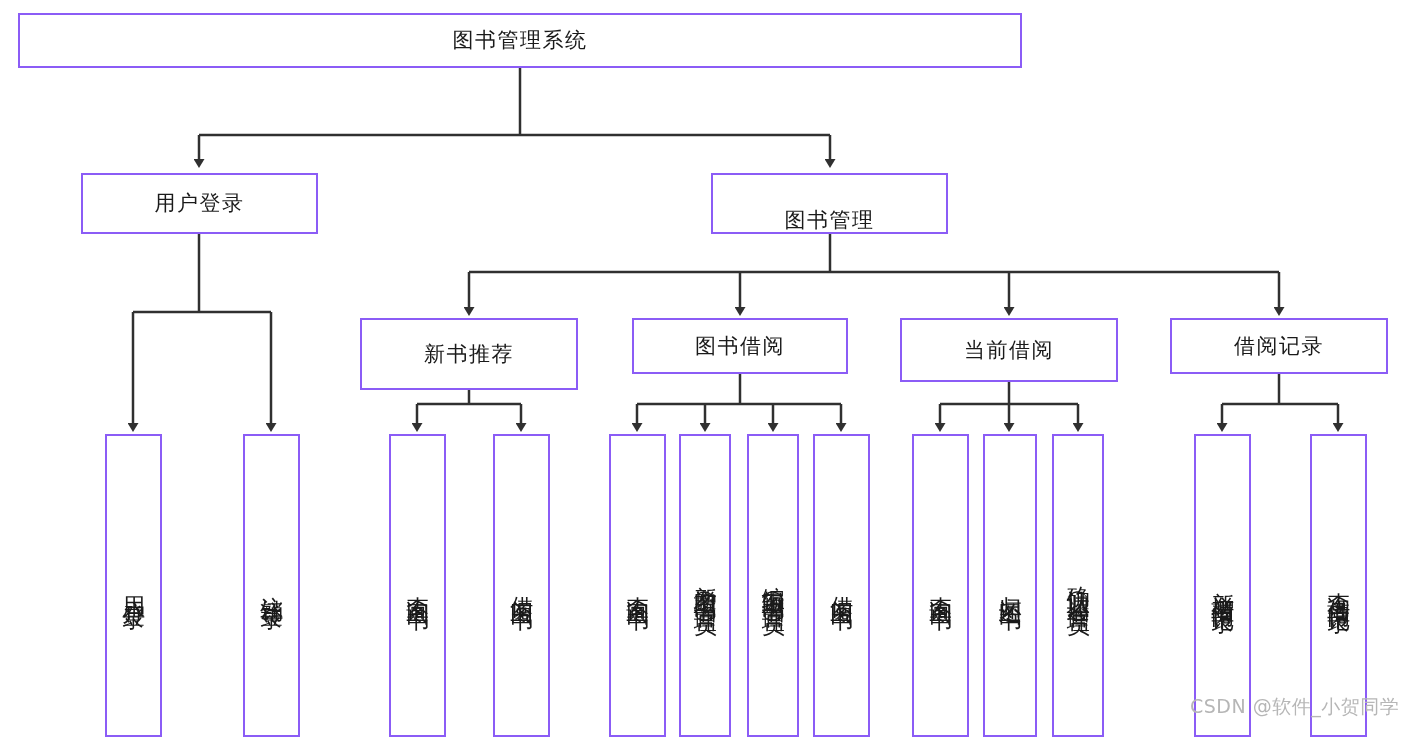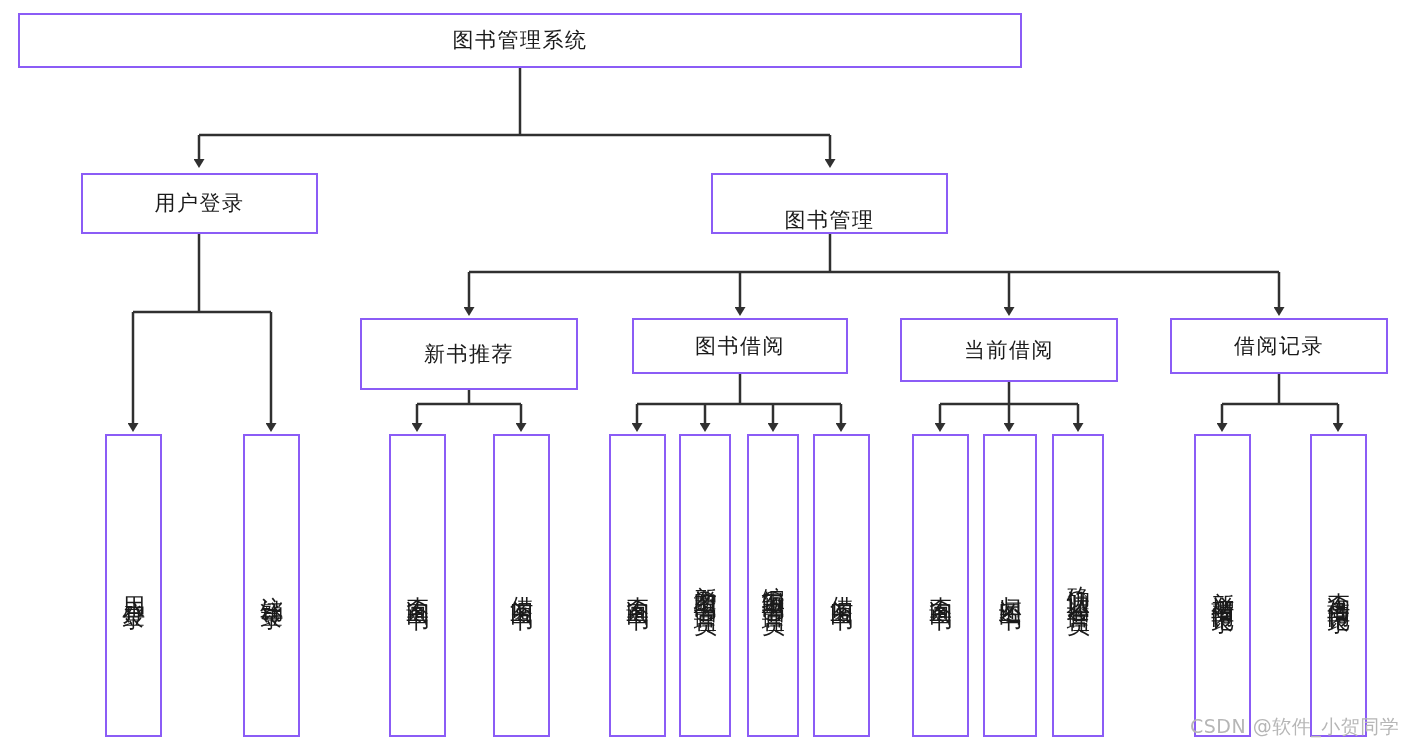--- a/index.html
+++ b/index.html
@@ -192,15 +192,15 @@
   </div>
 
   <div class="node vert" style="left:1194px; top:434px; width:57px; height:303px;">
     <span class="label">新增借阅记录</span>
   </div>
 
   <div class="node vert" style="left:1310px; top:434px; width:57px; height:303px;">
     <span class="label">查询借阅记录</span>
   </div>
 
-  <div class="watermark" style="left:1190px; top:714px;">CSDN @软件_小贺同学</div>
+  <div class="watermark" style="left:1190px; top:694px;">CSDN @软件_小贺同学</div>
 
 </div>
 
 </body></html>

